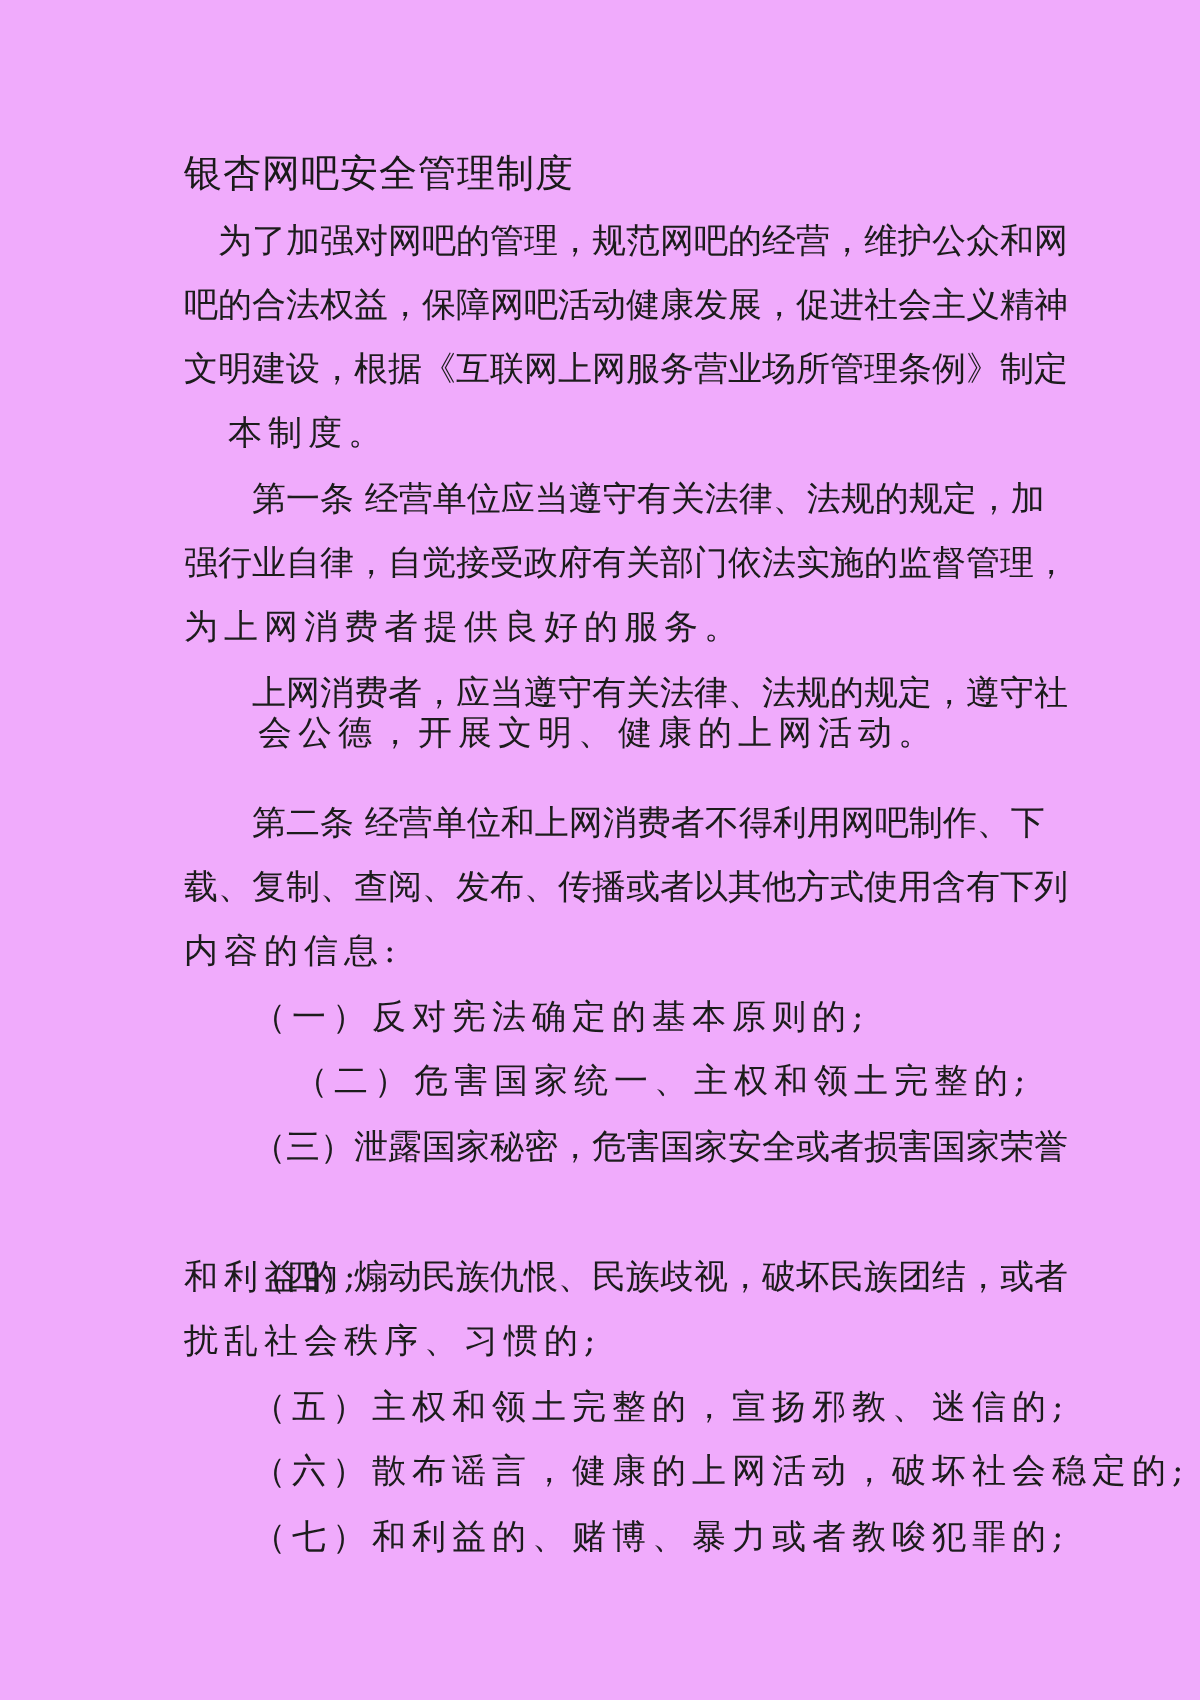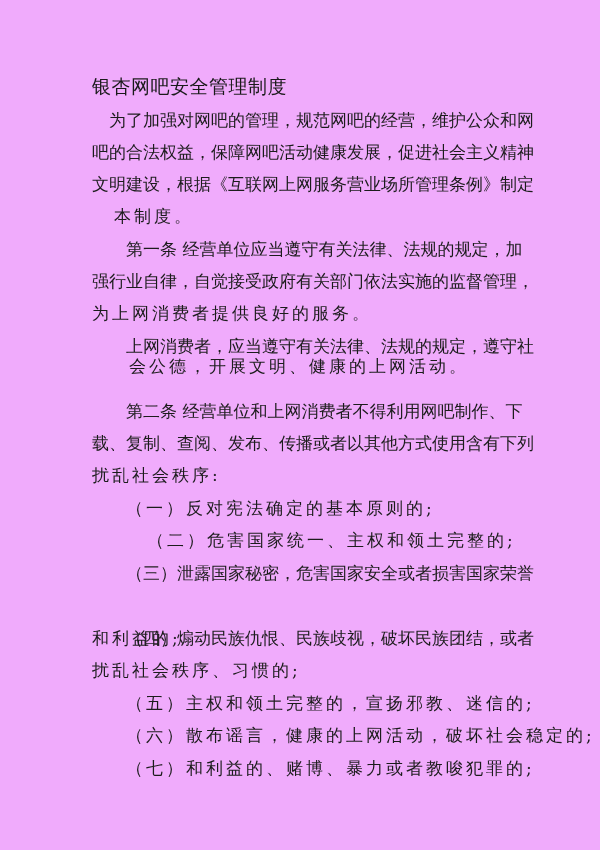--- a/index.html
+++ b/index.html
@@ -240,21 +240,21 @@
         <span class="ch">他</span>
         <span class="ch">方</span>
         <span class="ch">式</span>
         <span class="ch">使</span>
         <span class="ch">用</span>
         <span class="ch">含</span>
         <span class="ch">有</span>
         <span class="ch">下</span>
         <span class="ch">列</span>
       </div>
-      <div class="line last" style="top: 463px; left: 92px; width: 418px;">扰乱社会秩序:</div>
+      <div class="line last" style="top: 463px; left: 92px; width: 418px;">内容的信息:</div>
       <div class="line last" style="top: 496px; left: 126px; width: 384px;">（一）反对宪法确定的基本原则的;</div>
       <div class="line last" style="top: 528px; left: 126px; width: 384px; margin-left: 21px;">（二）危害国家统一、主权和领土完整的;</div>
       <div class="line" style="top: 561px; left: 126px; width: 384px;">
         <span class="ch">（</span>
         <span class="ch">三</span>
         <span class="ch">）</span>
         <span class="ch">泄</span>
         <span class="ch">露</span>
         <span class="ch">国</span>
         <span class="ch">家</span>

